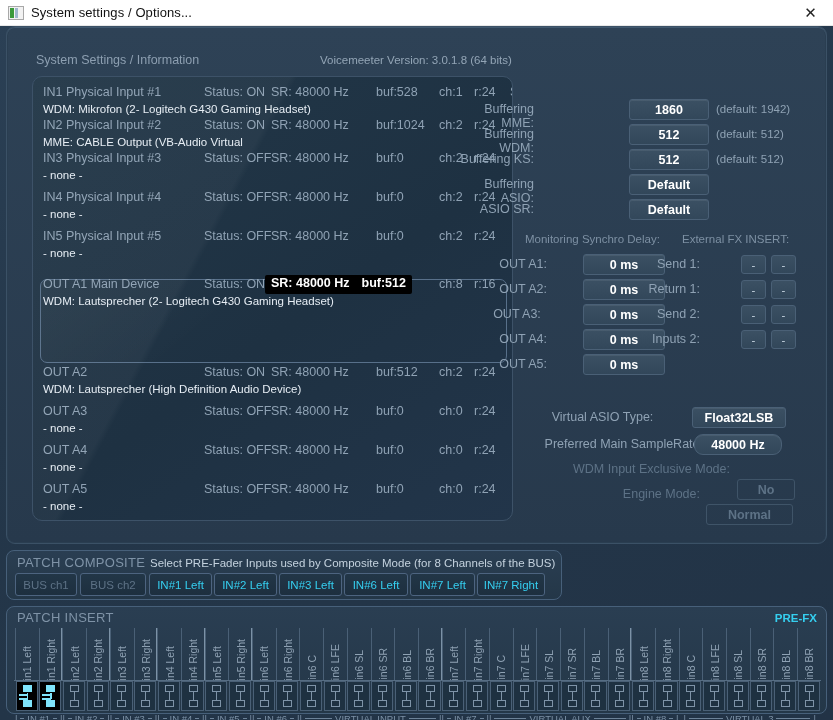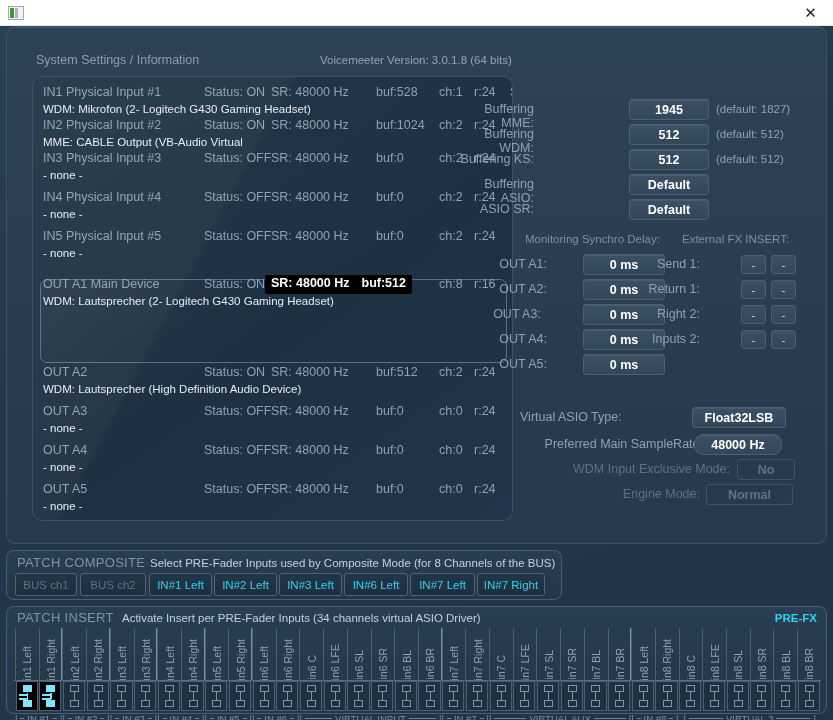--- a/index.html
+++ b/index.html
@@ -118,20 +118,21 @@
     position: absolute; height: 21px; border-radius: 3px;
     background: linear-gradient(180deg,#3b5063 0%,#32475a 100%);
     border: 1px solid #4a6076;
     color: #ffffff; font-weight: bold; font-size: 12.5px;
     display: flex; align-items: center; justify-content: center;
     box-shadow: inset 0 1px 0 rgba(255,255,255,.07);
   }
   .fld.flat {
     background: transparent; border: 1px solid #3f5468; color: #5d7286;
     box-shadow: none;
+    margin-top: 20px;
   }
   .defnote { position: absolute; font-size: 11.5px; color: #8fa2b4; }
   .secthead { position: absolute; font-size: 11.5px; color: #7d90a3; }
   .minibtn {
     position: absolute; width: 25px; height: 19px; border-radius: 3px;
     background: linear-gradient(180deg,#3b5063 0%,#32475a 100%);
     border: 1px solid #4a6076; color: #c9d6e2; font-size: 11.5px;
     display: flex; align-items: center; justify-content: center;
   }
 
@@ -214,20 +215,21 @@
     white-space: nowrap;
   }
   .foot-grp .bar { color: #7b90a5; }
   .foot-grp .rule { display:inline-block; height:1px; background:#6c8298; vertical-align: middle; margin:0 3px; }
 </style>
 </head>
 <body>
 
 <div id="titlebar">
   <div id="title-icon"></div>
+  <div id="title-text">System settings / Options...</div>
   <div id="close-btn">✕</div>
 </div>
 
 <div id="app">
 
   <div id="settings-frame"></div>
 
   <div id="tab-label">System Settings / Information</div>
   <div id="version-label">Voicemeeter Version: 3.0.1.8 (64 bits)</div>
 
@@ -342,22 +344,22 @@
             <div class="dev-ch">ch:0</div>
             <div class="dev-r">r:24</div>
           </div>
           <div class="dev-desc">- none -</div>
         </div>
       </div>
   </div>
 
   <div id="right-col">
       <div class="rlabel" style="left: 458px; top: 76px; width: 76px;">Buffering MME:</div>
-      <div class="fld" style="left: 629px; top: 73px; width: 80px;">1945</div>
-      <div class="defnote" style="left: 716px; top: 77px;">(default: 1827)</div>
+      <div class="fld" style="left: 629px; top: 73px; width: 80px;">1860</div>
+      <div class="defnote" style="left: 716px; top: 77px;">(default: 1942)</div>
       <div class="rlabel" style="left: 458px; top: 101px; width: 76px;">Buffering WDM:</div>
       <div class="fld" style="left: 629px; top: 98px; width: 80px;">512</div>
       <div class="defnote" style="left: 716px; top: 102px;">(default: 512)</div>
       <div class="rlabel" style="left: 458px; top: 126px; width: 76px;">Buffering KS:</div>
       <div class="fld" style="left: 629px; top: 123px; width: 80px;">512</div>
       <div class="defnote" style="left: 716px; top: 127px;">(default: 512)</div>
       <div class="rlabel" style="left: 458px; top: 151px; width: 76px; text-align: right;">Buffering ASIO:</div>
       <div class="fld" style="left: 629px; top: 148px; width: 80px;">Default</div>
       <div class="rlabel" style="left: 458px; top: 176px; width: 76px;">ASIO SR:</div>
       <div class="fld" style="left: 629px; top: 173px; width: 80px;">Default</div>
@@ -372,27 +374,27 @@
       <div class="rlabel" style="left: 487px; top: 306px; width: 60px;">OUT A4:</div>
       <div class="fld" style="left: 583px; top: 303px; width: 82px;">0 ms</div>
       <div class="rlabel" style="left: 487px; top: 331px; width: 60px;">OUT A5:</div>
       <div class="fld" style="left: 583px; top: 328px; width: 82px;">0 ms</div>
       <div class="rlabel" style="left: 640px; top: 231px; width: 60px;">Send 1:</div>
       <div class="minibtn" style="left: 741px; top: 229px;">-</div>
       <div class="minibtn" style="left: 771px; top: 229px;">-</div>
       <div class="rlabel" style="left: 640px; top: 256px; width: 60px;">Return 1:</div>
       <div class="minibtn" style="left: 741px; top: 254px;">-</div>
       <div class="minibtn" style="left: 771px; top: 254px;">-</div>
-      <div class="rlabel" style="left: 640px; top: 281px; width: 60px;">Right 2:</div>
+      <div class="rlabel" style="left: 640px; top: 281px; width: 60px;">Send 2:</div>
       <div class="minibtn" style="left: 741px; top: 279px;">-</div>
       <div class="minibtn" style="left: 771px; top: 279px;">-</div>
       <div class="rlabel" style="left: 640px; top: 306px; width: 60px;">Inputs 2:</div>
       <div class="minibtn" style="left: 741px; top: 304px;">-</div>
       <div class="minibtn" style="left: 771px; top: 304px;">-</div>
-      <div class="rlabel" style="left: 520px; top: 384px; width: 165px; text-align: left;">Virtual ASIO Type:</div>
+      <div class="rlabel" style="left: 520px; top: 384px; width: 165px; text-align: center;">Virtual ASIO Type:</div>
       <div class="fld" style="left: 692px; top: 381px; width: 94px;">Float32LSB</div>
       <div class="rlabel" style="left: 436px; top: 411px; width: 267px; text-align: right;">Preferred Main SampleRate:</div>
       <div class="fld" style="left: 694px; top: 408px; width: 88px; border-radius: 9px;">48000 Hz</div>
       <div class="rlabel dim" style="left: 440px; top: 436px; width: 290px; text-align: right;">WDM Input Exclusive Mode:</div>
       <div class="fld flat" style="left: 737px; top: 433px; width: 58px;">No</div>
       <div class="rlabel dim" style="left: 520px; top: 461px; width: 180px; text-align: right;">Engine Mode:</div>
       <div class="fld flat" style="left: 706px; top: 458px; width: 87px;">Normal</div>
     </div>
 
   <div id="composite">
@@ -405,21 +407,20 @@
         <div class="comp-btn on" style="left: 207px; width: 63px; text-align: center;">IN#2 Left</div>
         <div class="comp-btn on" style="left: 272px; width: 63px;">IN#3 Left</div>
         <div class="comp-btn on" style="left: 337px; width: 64px;">IN#6 Left</div>
         <div class="comp-btn on" style="left: 403px; width: 65px;">IN#7 Left</div>
         <div class="comp-btn on" style="left: 470px; width: 68px;">IN#7 Right</div>
       </div>
   </div>
 
   <div id="insert">
     <div id="insert-title">PATCH INSERT</div>
-    <div id="insert-sub">Activate Insert per PRE-Fader Inputs (34 channels virtual ASIO Driver)</div>
     <div id="prefx">PRE-FX</div>
     <div id="ins-grid">
       <div class="hdr-rule"></div>
     <div class="ins-col" style="left: 1px; width: 23.7px;">
           <div class="ins-lab" style="width: 23.7px;">
             <span>in1 Left</span>
           </div>
           <div class="ins-cell on" style="width: 22.3px;">
             <div class="ig">
               <div class="bx t"></div>

